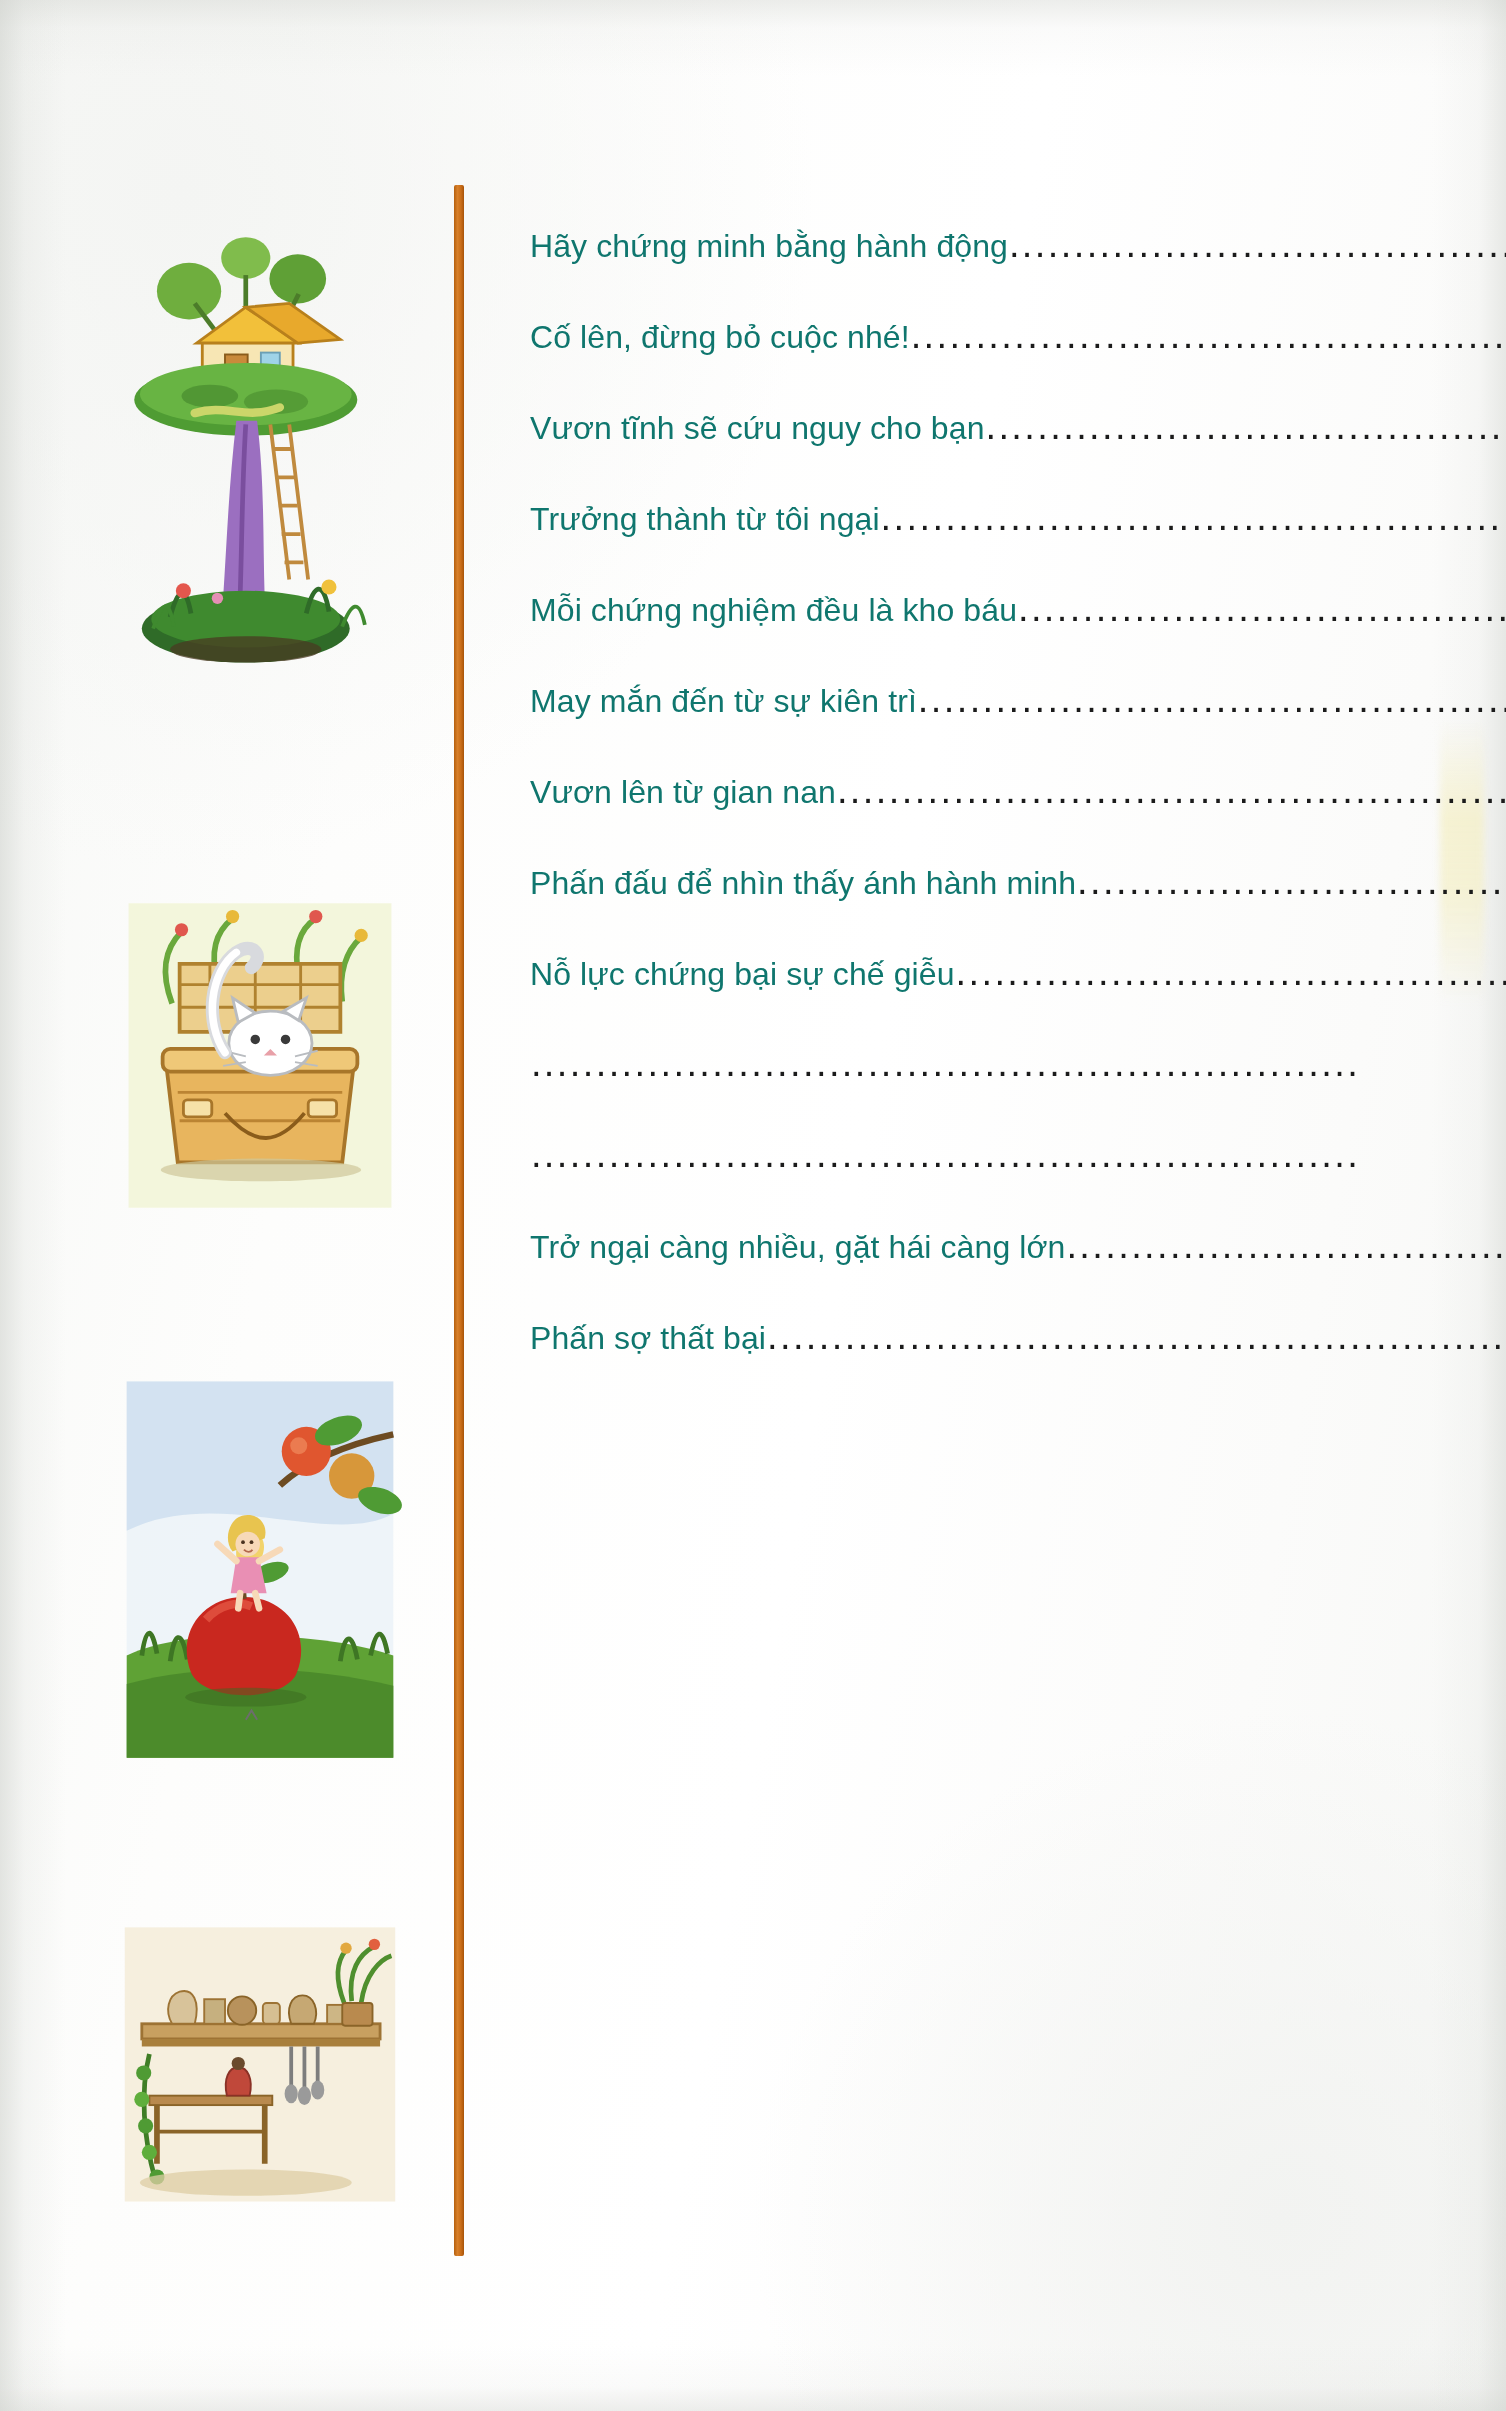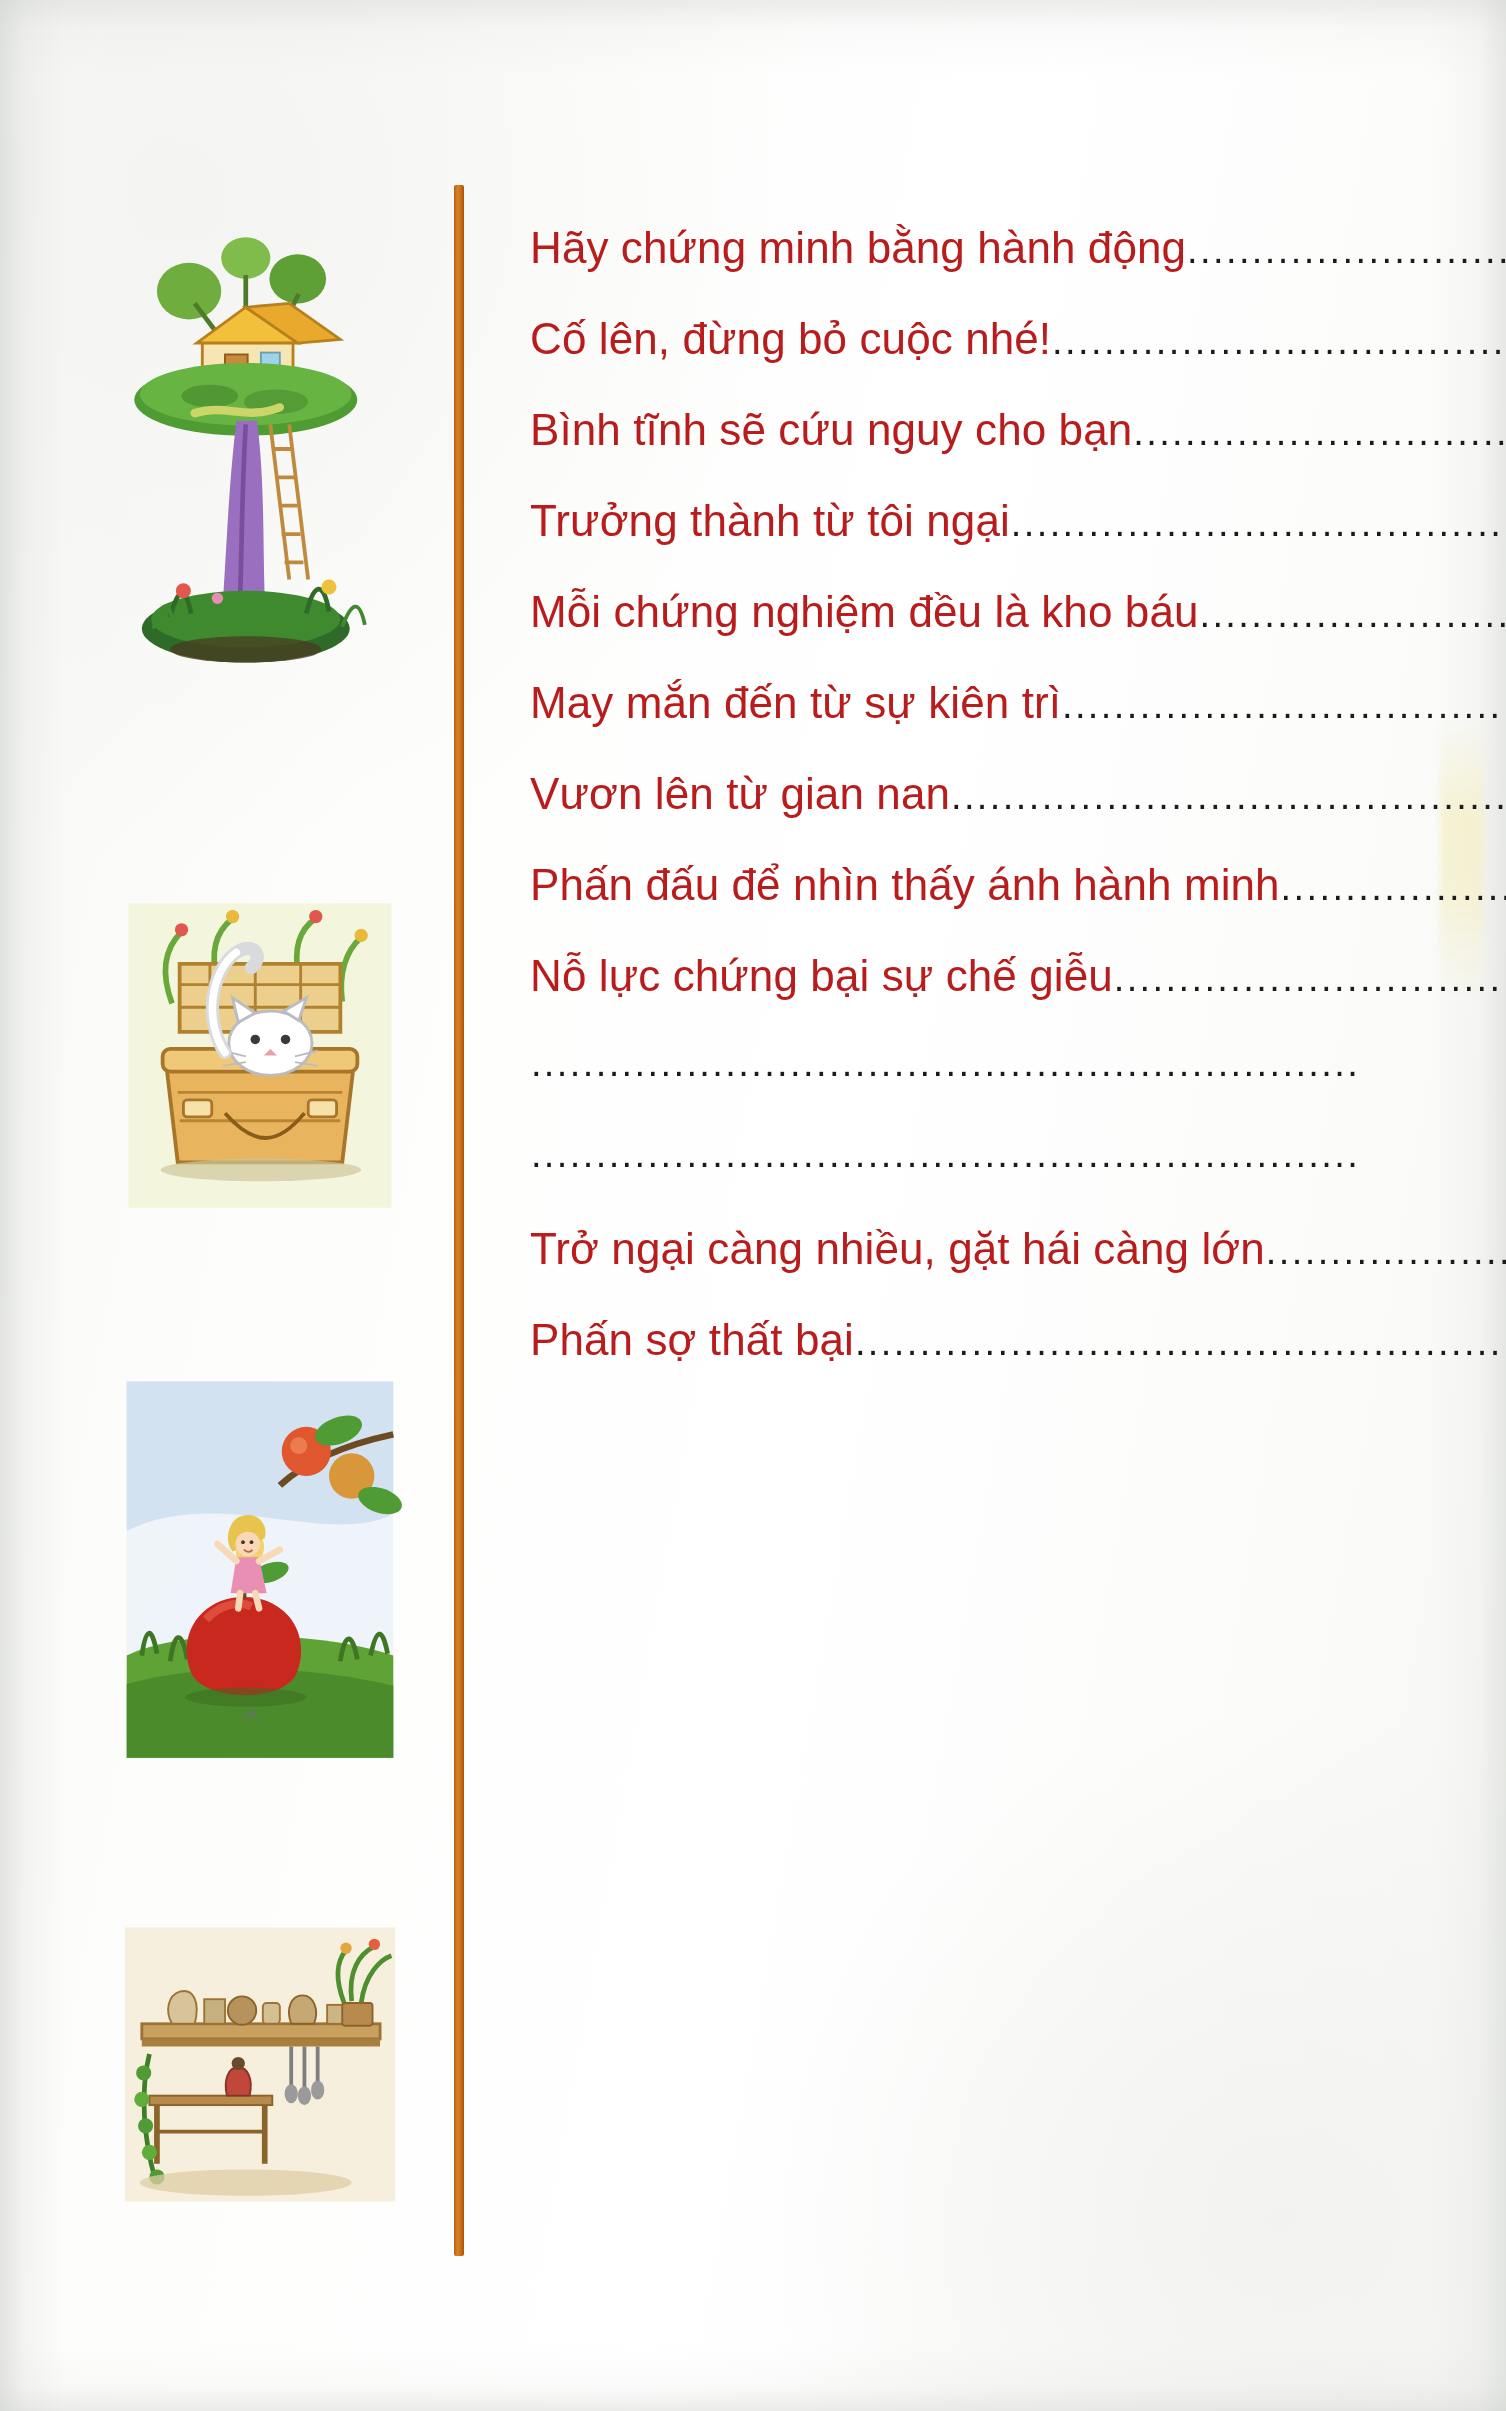--- a/index.html
+++ b/index.html
@@ -73,22 +73,22 @@
     top: 223px;
     width: 937px;
   }
   .toc-row {
     display: flex;
     align-items: baseline;
     height: 91px;
     white-space: nowrap;
   }
   .toc-title {
-    font-size: 44px;
-    color: #b91c1c;
+    font-size: 32px;
+    color: #0f766e;
     letter-spacing: 0.1px;
   }
   .toc-leader {
     flex: 0 0 auto;
     color: #1b1b1b;
     font-size: 38px;
     letter-spacing: 2.4px;
     overflow: hidden;
     margin: 0 0.9px;
   }
@@ -296,21 +296,21 @@
     </div>
 
     <div class="toc-row">
       <span class="toc-title">Cố lên, đừng bỏ cuộc nhé!</span>
       <span class="toc-leader">................................................................</span>
       <span class="toc-spacer"></span>
 
     </div>
 
     <div class="toc-row">
-      <span class="toc-title">Bình tĩnh sẽ cứu nguy cho bạn</span>
+      <span class="toc-title">Vươn tĩnh sẽ cứu nguy cho bạn</span>
       <span class="toc-leader">................................................................</span>
       <span class="toc-spacer"></span>
 
     </div>
 
     <div class="toc-row">
       <span class="toc-title">Trưởng thành từ tôi ngại</span>
       <span class="toc-leader">................................................................</span>
       <span class="toc-spacer"></span>
 

